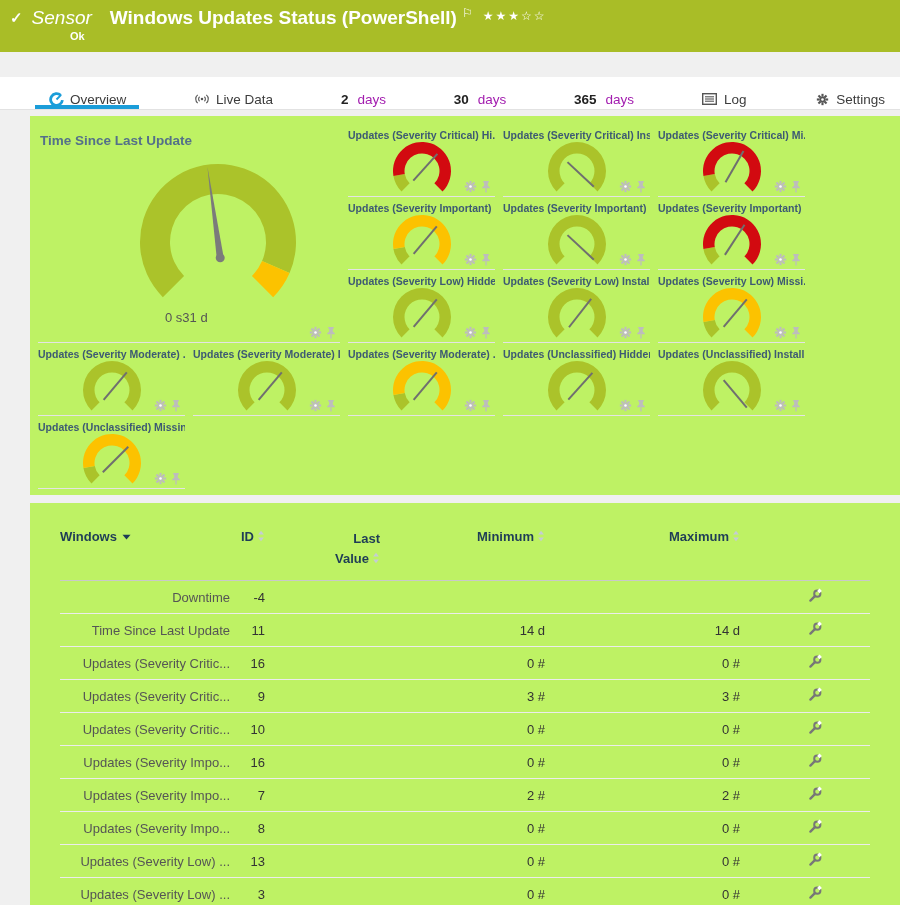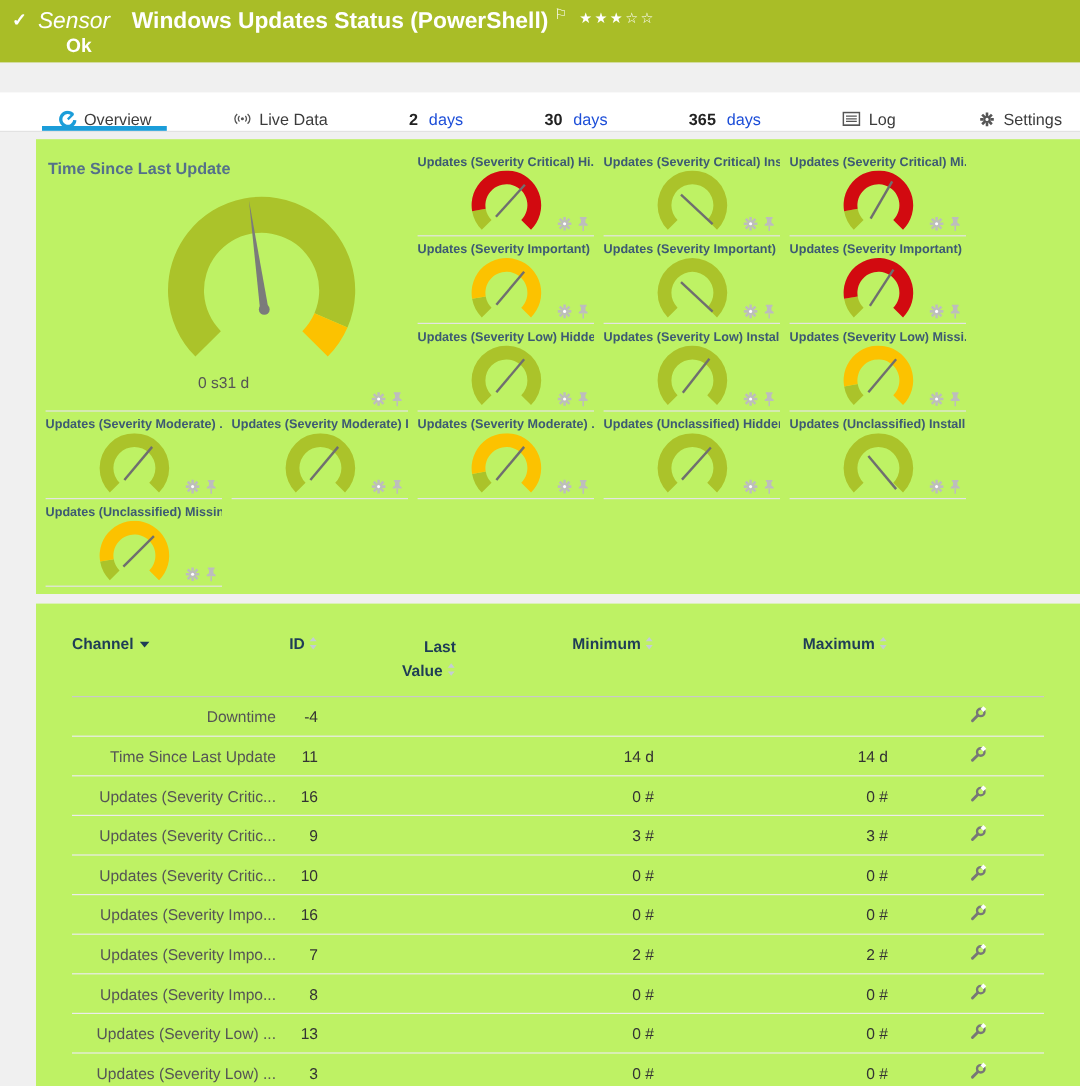--- a/index.html
+++ b/index.html
@@ -7,29 +7,29 @@
               font-family:"Liberation Sans", sans-serif; }
 
   
   .topbar { height:52px; background:#a9bd27; color:#fff; position:relative; }
   .topbar-line1 { display:flex; align-items:baseline; padding:7px 0 0 10px; }
   .check-ic { font-size:15px; font-weight:bold; margin-right:9px; position:relative; top:-1px;}
   .kind { font-style:italic; font-weight:300; font-size:19px; margin-right:18px; }
   .sensor-title { font-weight:bold; font-size:19px; }
   .flag-ic { font-size:12px; margin-left:5px; position:relative; top:-7px; }
   .stars { font-size:12px; letter-spacing:2px; margin-left:10px; position:relative; top:-4px; cursor:pointer;}
-  .status-ok { position:absolute; left:55px; top:30px; font-size:16px; font-weight:bold; }
+  .status-ok { position:absolute; left:70px; top:30px; font-size:11px; font-weight:bold; }
 
   
   .tabs { margin-top:25px; height:33px; background:#fff; border-bottom:1px solid #e2e2e2;
           display:flex; justify-content:space-between; align-items:stretch; padding:12px 12px 0 45px; }
   .tab { display:flex; align-items:center; gap:6px; font-size:13.5px; color:#3c3c3c;
          position:relative; padding:0 3px; cursor:pointer; white-space:nowrap; }
   .tab b { font-weight:bold; color:#222; margin-right:3px; }
-  .tab .days { color:#1d4ed8; }
+  .tab .days { color:#a21caf; }
   .tab.active::after { content:""; position:absolute; left:-10px; right:-10px; bottom:0;
                        height:4px; background:#1b9dd9; }
   .tab .ticon { display:inline-flex; width:16px; height:14px; align-items:center; justify-content:center; }
   .tab .ticon svg { display:block; }
 
   
   .panel { background:#bef264; margin-left:30px; width:870px; }
   .panel-gauges { margin-top:6px; padding:8px 0 6px 8px; }
   .ggrid { display:grid; grid-template-columns:repeat(5,147px); grid-auto-rows:73px; column-gap:8px; }
   .gcell { position:relative; border-bottom:1px solid #e4e4e4; padding-top:5px; overflow:hidden; }
@@ -695,21 +695,21 @@
       <col class="c-channel">
         <col class="c-id">
         <col class="c-last">
       <col class="c-min">
         <col class="c-max">
         <col class="c-set">
     </colgroup>
     <thead>
       <tr>
         <th class="h-channel">
-          <span>Channel</span><span class="drop-ic"><svg width="9" height="6" viewBox="0 0 9 6">
+          <span>Windows</span><span class="drop-ic"><svg width="9" height="6" viewBox="0 0 9 6">
                 <path d="M0.5 0.8 h8 L4.5 5.6 Z" fill="#1f3d56"></path>
               </svg></span>
         </th>
         <th class="h-id">
           <span>ID</span><span class="sort-ic"><svg width="8" height="12" viewBox="0 0 8 12">
                 <path d="M4 0.8 L6.9 4.4 H1.1 Z" fill="#c4cdd4"></path>
                 <path d="M4 11.2 L1.1 7.6 H6.9 Z" fill="#c4cdd4"></path>
               </svg></span>
         </th>
         <th class="h-last">

